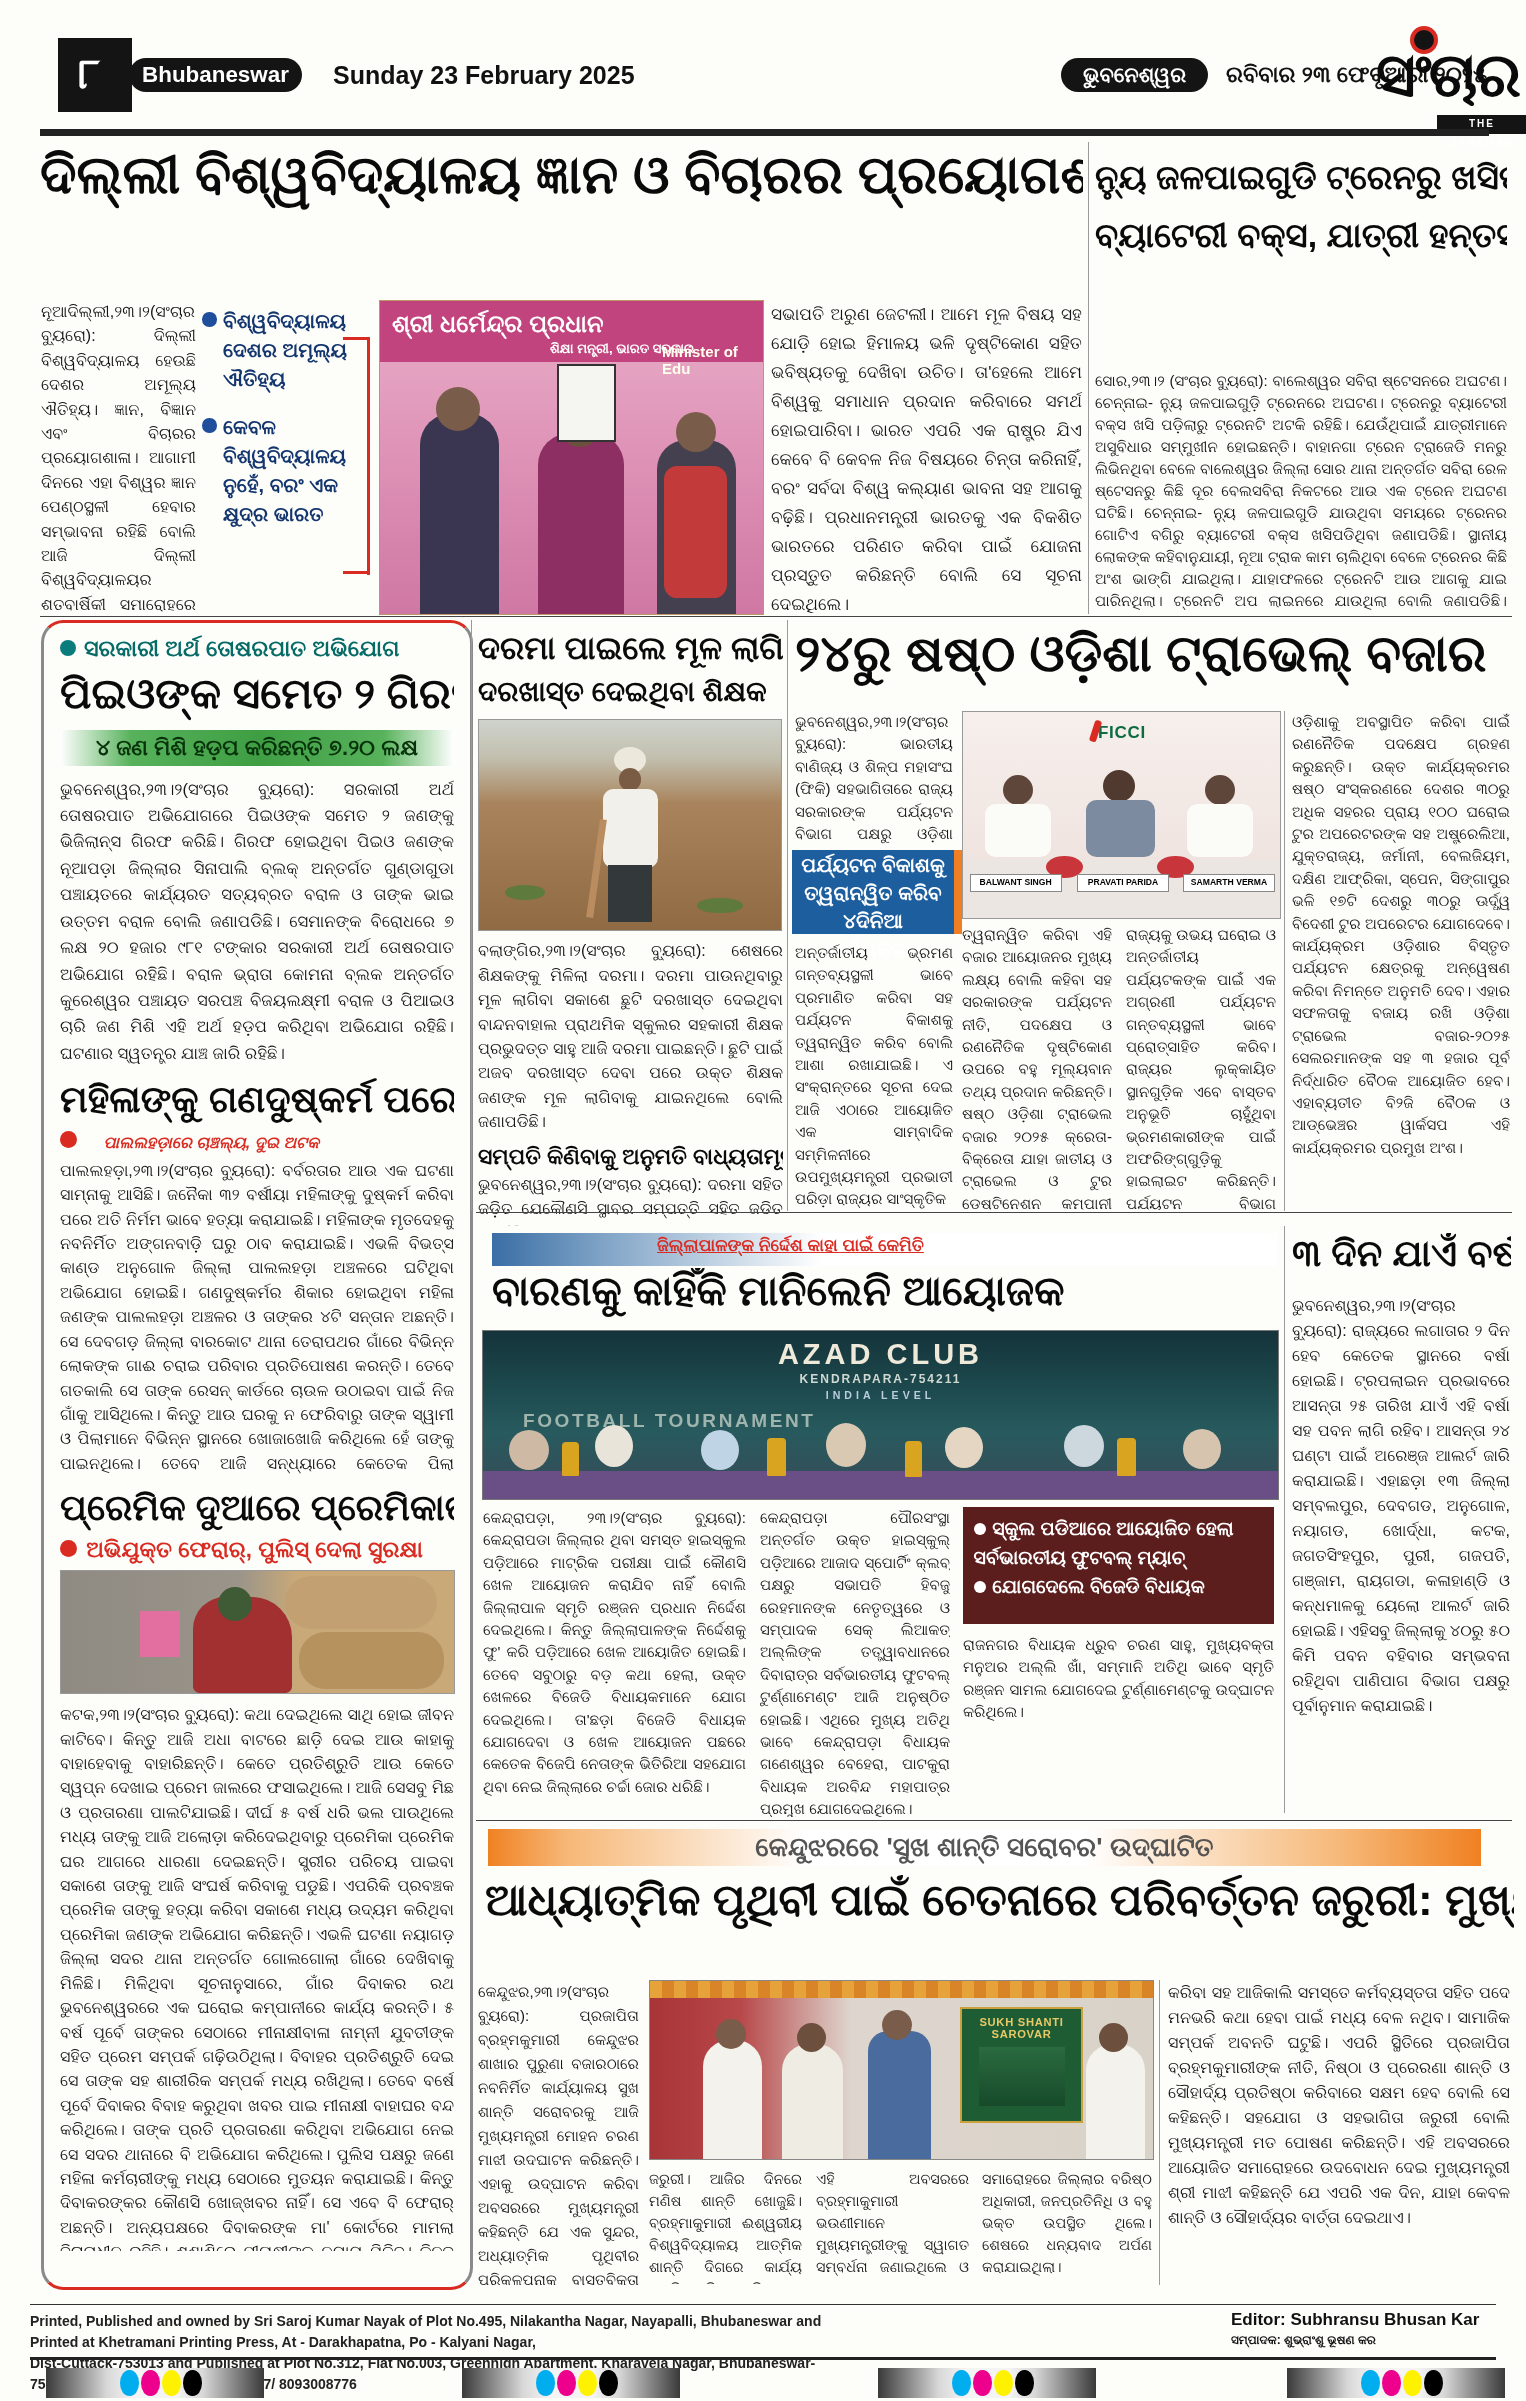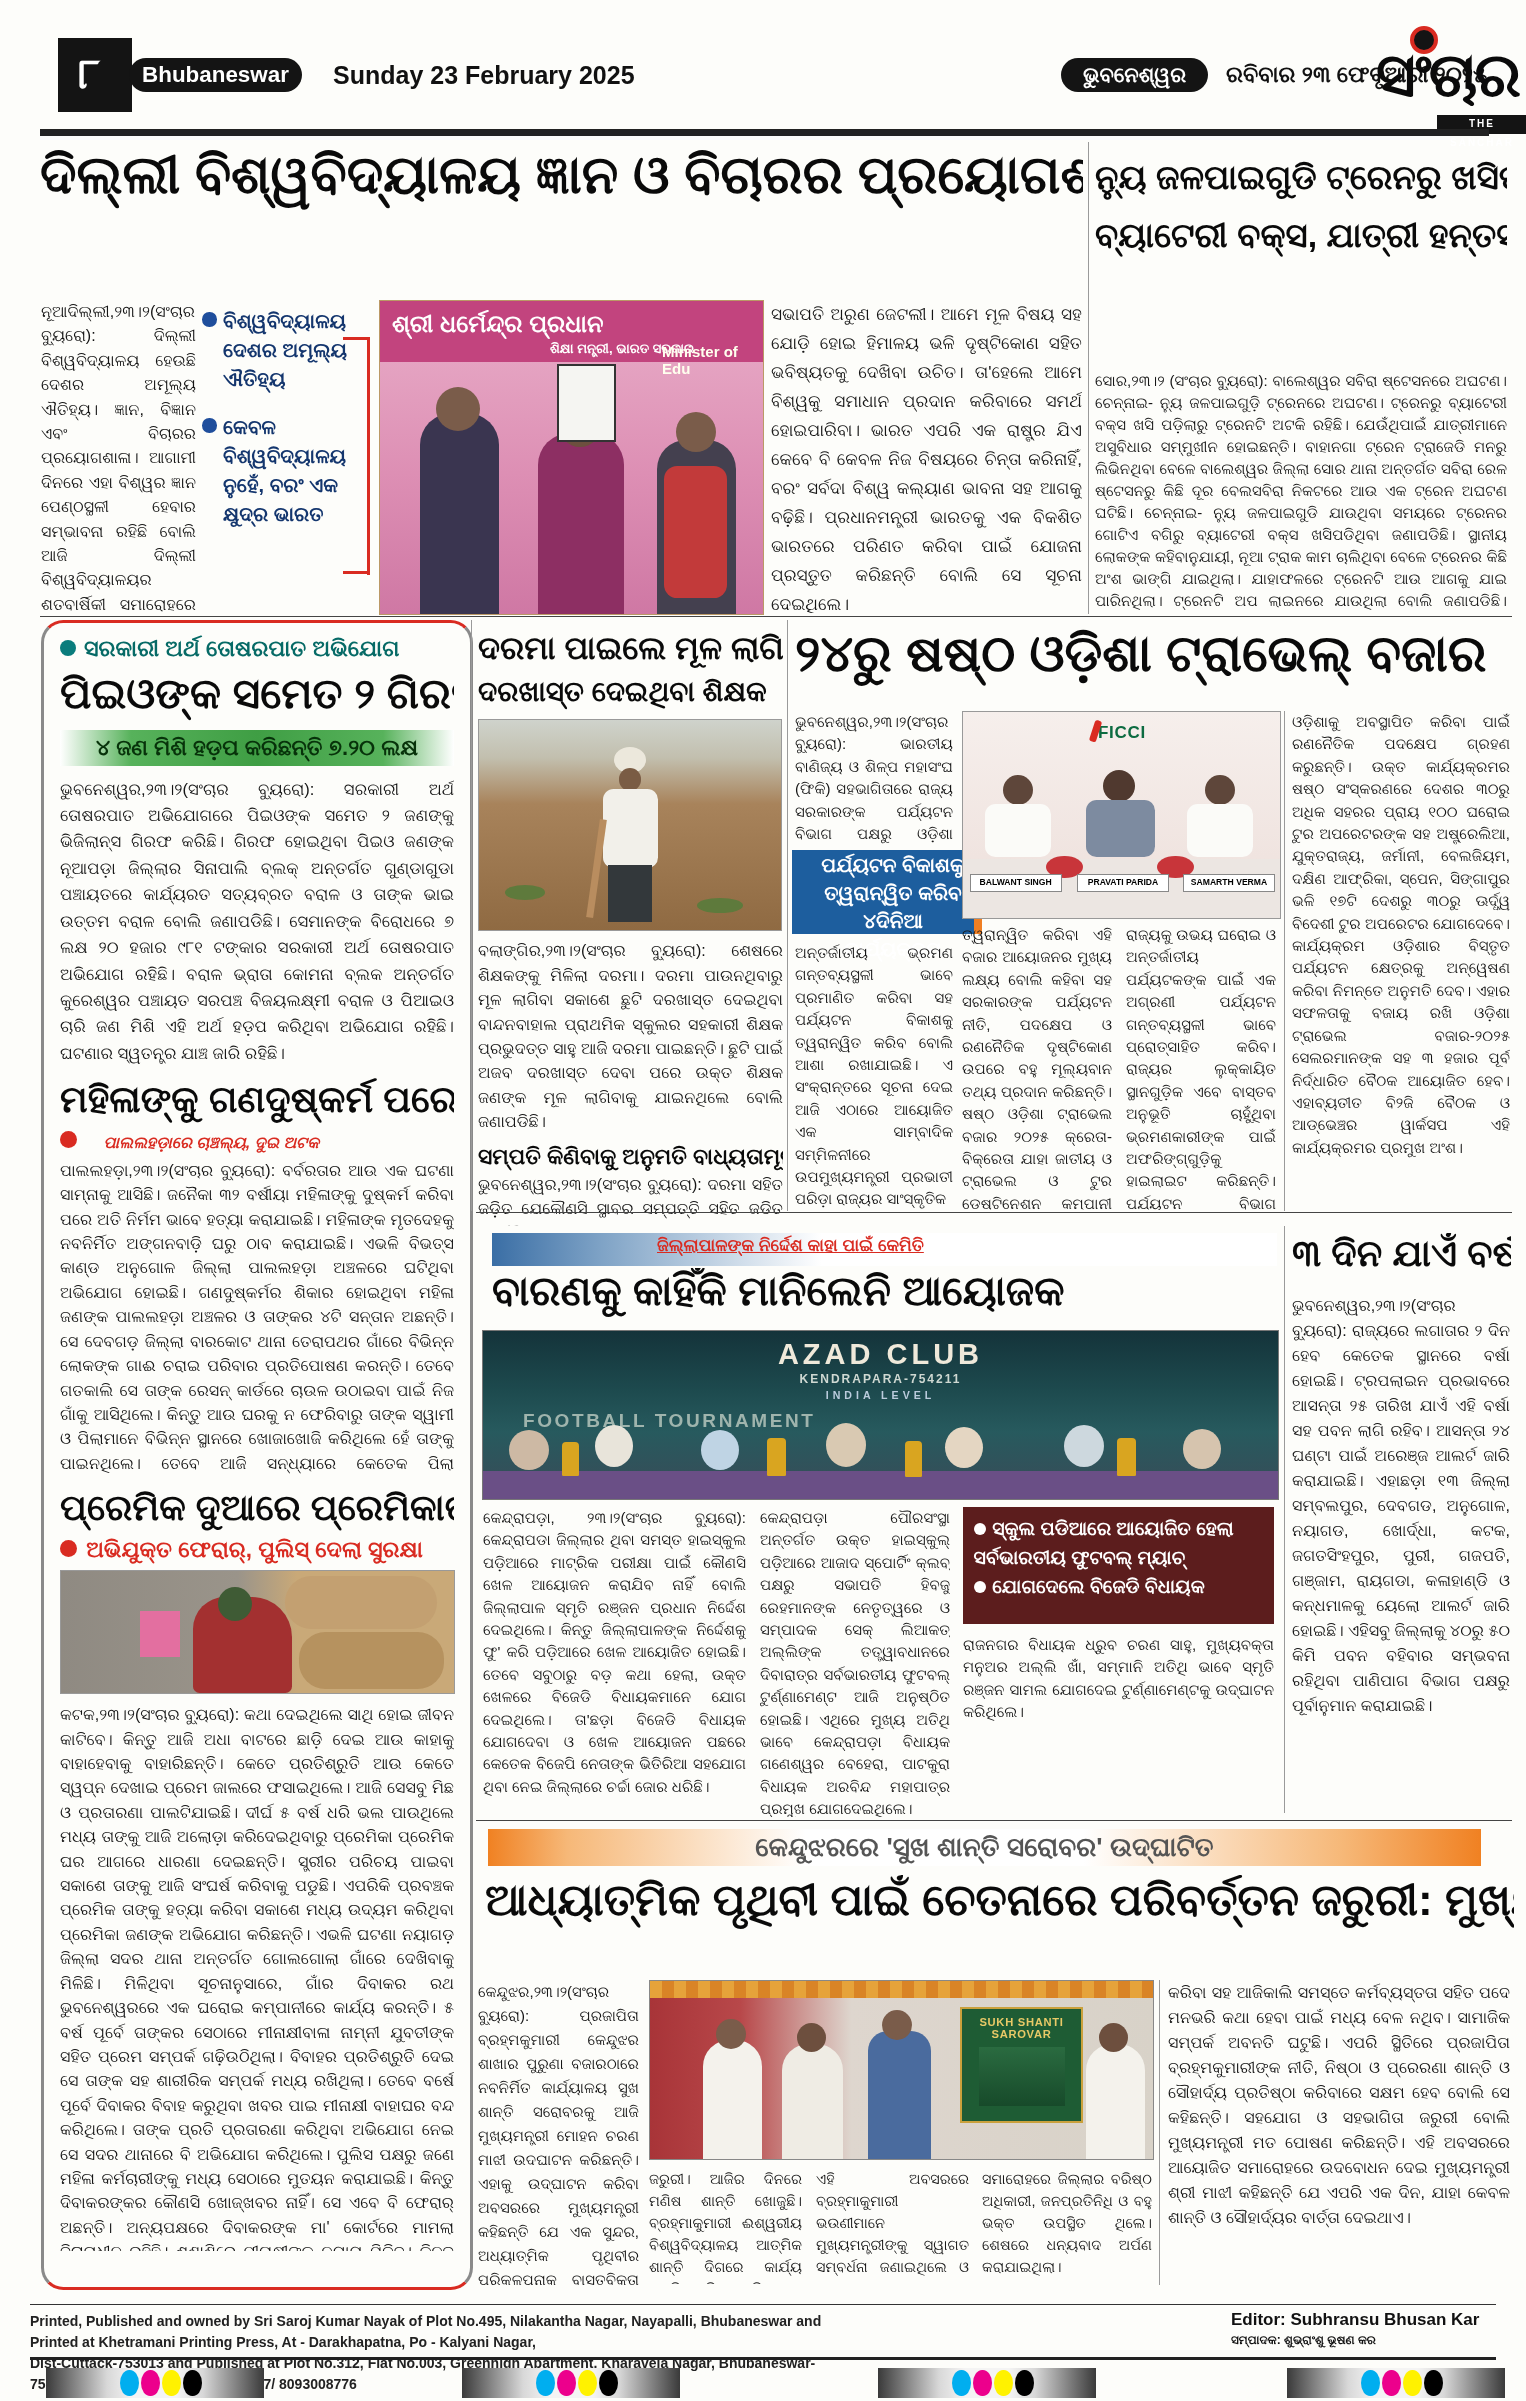--- a/index.html
+++ b/index.html
@@ -117,21 +117,21 @@
     </div>
     <div class="bt j ov" style="height:198px;font-size:16px;line-height:24.4px;margin-top:8px;">ବଲାଙ୍ଗିର,୨୩।୨(ସଂଚାର ବ୍ୟୁରୋ): ଶେଷରେ ଶିକ୍ଷକଙ୍କୁ ମିଳିଲା ଦରମା। ଦରମା ପାଉନଥିବାରୁ ମୂଳ ଲାଗିବା ସକାଶେ ଛୁଟି ଦରଖାସ୍ତ ଦେଇଥିବା ବାନ୍ଦନବାହାଲ ପ୍ରାଥମିକ ସ୍କୁଲର ସହକାରୀ ଶିକ୍ଷକ ପ୍ରଭୁଦତ୍ତ ସାହୁ ଆଜି ଦରମା ପାଇଛନ୍ତି। ଛୁଟି ପାଇଁ ଅଜବ ଦରଖାସ୍ତ ଦେବା ପରେ ଉକ୍ତ ଶିକ୍ଷକ ଜଣଙ୍କ ମୂଳ ଲାଗିବାକୁ ଯାଇନଥିଲେ ବୋଲି ଜଣାପଡିଛି।</div>
     <div class="hl ov" style="font-size:22px;line-height:33px;white-space:nowrap;margin-top:2.6px;">ସମ୍ପତି କିଣିବାକୁ ଅନୁମତି ବାଧ୍ୟତାମୂଳକ</div>
     <div class="bt j ov" style="height:53px;font-size:16px;line-height:24.4px;">ଭୁବନେଶ୍ୱର,୨୩।୨(ସଂଚାର ବ୍ୟୁରୋ): ଦରମା ସହିତ ଜଡ଼ିତ ଯେକୌଣସି ସ୍ଥାବର ସମ୍ପତ୍ତି ସହିତ ଜଡିତ ଯେକୌଣସି କାରବାର ଉପରେ ଜଣେ ସରକାରୀ କର୍ମଚାରୀ ତୁରନ୍ତ ନିର୍ଦ୍ଧାରିତ କର୍ତ୍ତୃପକ୍ଷଙ୍କୁ ରିପୋର୍ଟ କରିବାକୁ ବାଧ୍ୟ, ଆଇନ ବିଭାଗ ଅଧିକାରୀଙ୍କୁ ଏକ ବିଜ୍ଞପ୍ତିରେ କହିଛି। ତେଣୁ, କର୍ମଚାରୀମାନେ ସୁନା ଜିନିଷ କ୍ରୟ କରିବା ପରେ ଉପଯୁକ୍ତ ଭାବରେ ରିପୋର୍ଟ କରିବାକୁ ଅନୁରୋଧ କରାଯାଉଛି ବୋଲି ବିଭାଗ ପକ୍ଷରୁ କୁହାଯାଇଛି।</div>
   </div>
 
   <div class="ab vdiv" style="left:787px;top:620px;height:591px;"></div>
 
   <div class="ab hl ov" style="left:795px;top:624px;width:719px;height:81px;font-size:51px;white-space:nowrap;">୨୪ରୁ ଷଷ୍ଠ ଓଡ଼ିଶା ଟ୍ରାଭେଲ୍ ବଜାର</div>
   <div class="ab bt j ov" style="left:795px;top:711px;width:158px;height:135px;font-size:15px;line-height:22.4px;">ଭୁବନେଶ୍ୱର,୨୩।୨(ସଂଚାର ବ୍ୟୁରୋ): ଭାରତୀୟ ବାଣିଜ୍ୟ ଓ ଶିଳ୍ପ ମହାସଂଘ (ଫିକି) ସହଭାଗିତାରେ ରାଜ୍ୟ ସରକାରଙ୍କ ପର୍ଯ୍ୟଟନ ବିଭାଗ ପକ୍ଷରୁ ଓଡ଼ିଶା ଟ୍ରାଭେଲ ବଜାର-୨୦୨୫ର ଷଷ୍ଠ ସଂସ୍କରଣ ଆସନ୍ତା ୨୪ରୁ ଆରମ୍ଭ ହେବ। ୨୭ ତାରିଖ ପର୍ଯ୍ୟନ୍ତ ଚାଲିବାକୁ ଥିବା ଏହି କାର୍ଯ୍ୟକ୍ରମ ରାଜ୍ୟକୁ ଏକ ଅଗ୍ରଣୀ</div>
-  <div class="ab" style="left:792px;top:850px;width:162px;height:84px;background:#1d5e9e;border-right:8px solid #f07f23;color:#fff;text-align:center;font-weight:bold;padding-left:20px;">
+  <div class="ab" style="left:792px;top:850px;width:162px;height:84px;background:#1d5e9e;border-right:8px solid #f07f23;color:#fff;text-align:center;font-weight:bold;">
     <div style="font-size:20px;line-height:28px;margin-top:1.3px;">ପର୍ଯ୍ୟଟନ ବିକାଶକୁ</div>
     <div style="font-size:20px;line-height:28px;">ତ୍ୱରାନ୍ୱିତ କରିବ</div>
     <div style="font-size:20px;line-height:28px;">୪ଦିନିଆ କାର୍ଯ୍ୟକ୍ରମ</div>
   </div>
   <div class="ab bt j ov" style="left:795px;top:942px;width:158px;height:267px;font-size:15px;line-height:22.4px;">ଅନ୍ତର୍ଜାତୀୟ ଭ୍ରମଣ ଗନ୍ତବ୍ୟସ୍ଥଳୀ ଭାବେ ପ୍ରମାଣିତ କରିବା ସହ ପର୍ଯ୍ୟଟନ ବିକାଶକୁ ତ୍ୱରାନ୍ୱିତ କରିବ ବୋଲି ଆଶା ରଖାଯାଇଛି। ଏ ସଂକ୍ରାନ୍ତରେ ସୂଚନା ଦେଇ ଆଜି ଏଠାରେ ଆୟୋଜିତ ଏକ ସାମ୍ବାଦିକ ସମ୍ମିଳନୀରେ ଉପମୁଖ୍ୟମନ୍ତ୍ରୀ ପ୍ରଭାତୀ ପରିଡ଼ା ରାଜ୍ୟର ସାଂସ୍କୃତିକ</div>
 
   <div class="ab ov" style="left:962px;top:711px;width:317px;height:206px;border:0.7px solid #999;background:linear-gradient(180deg,#f6efec 0%,#f0e4e0 70%,#efe0da 100%);">
     <div class="ab b" style="left:135px;top:10.6px;font-size:17px;color:#0c6b41;letter-spacing:0.7px;">FICCI</div>
     <div class="ab" style="left:129px;top:8px;width:6.6px;height:22.4px;background:#d92b21;border-radius:2.6px;transform:rotate(18deg);"></div>
     <div class="ab" style="left:40px;top:63px;width:30px;height:30px;background:#5e463a;border-radius:50%;"></div>

